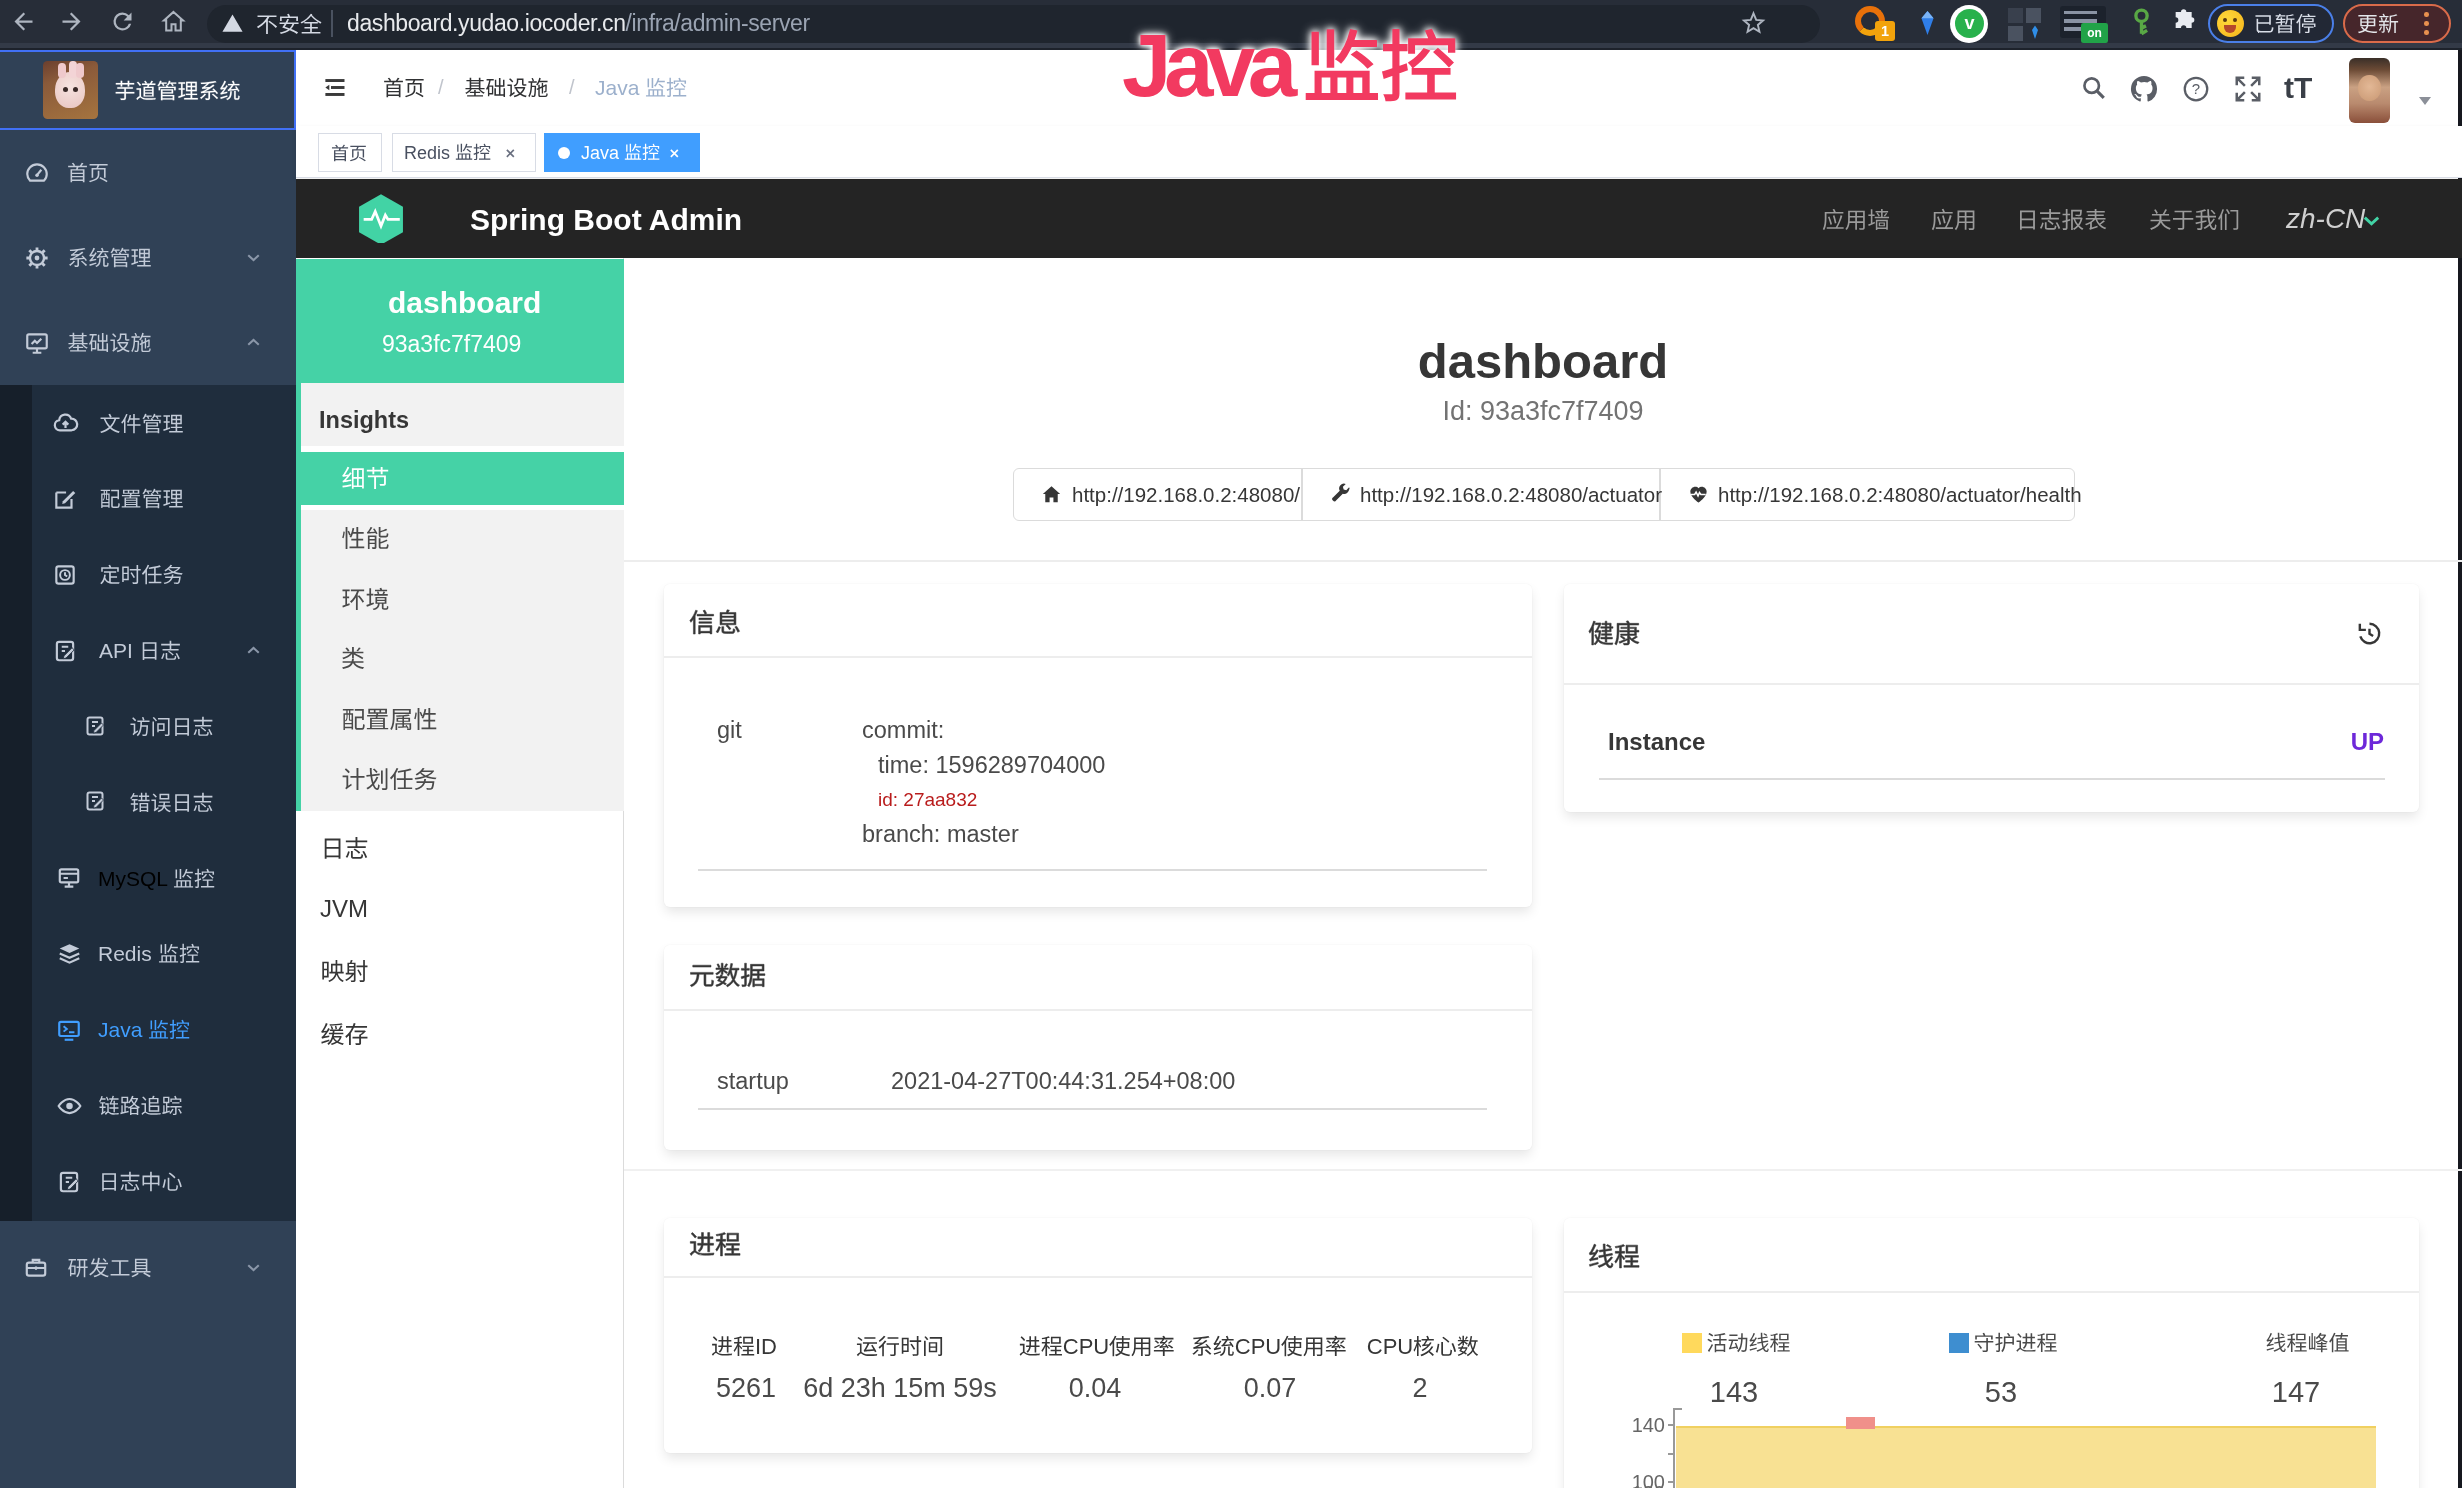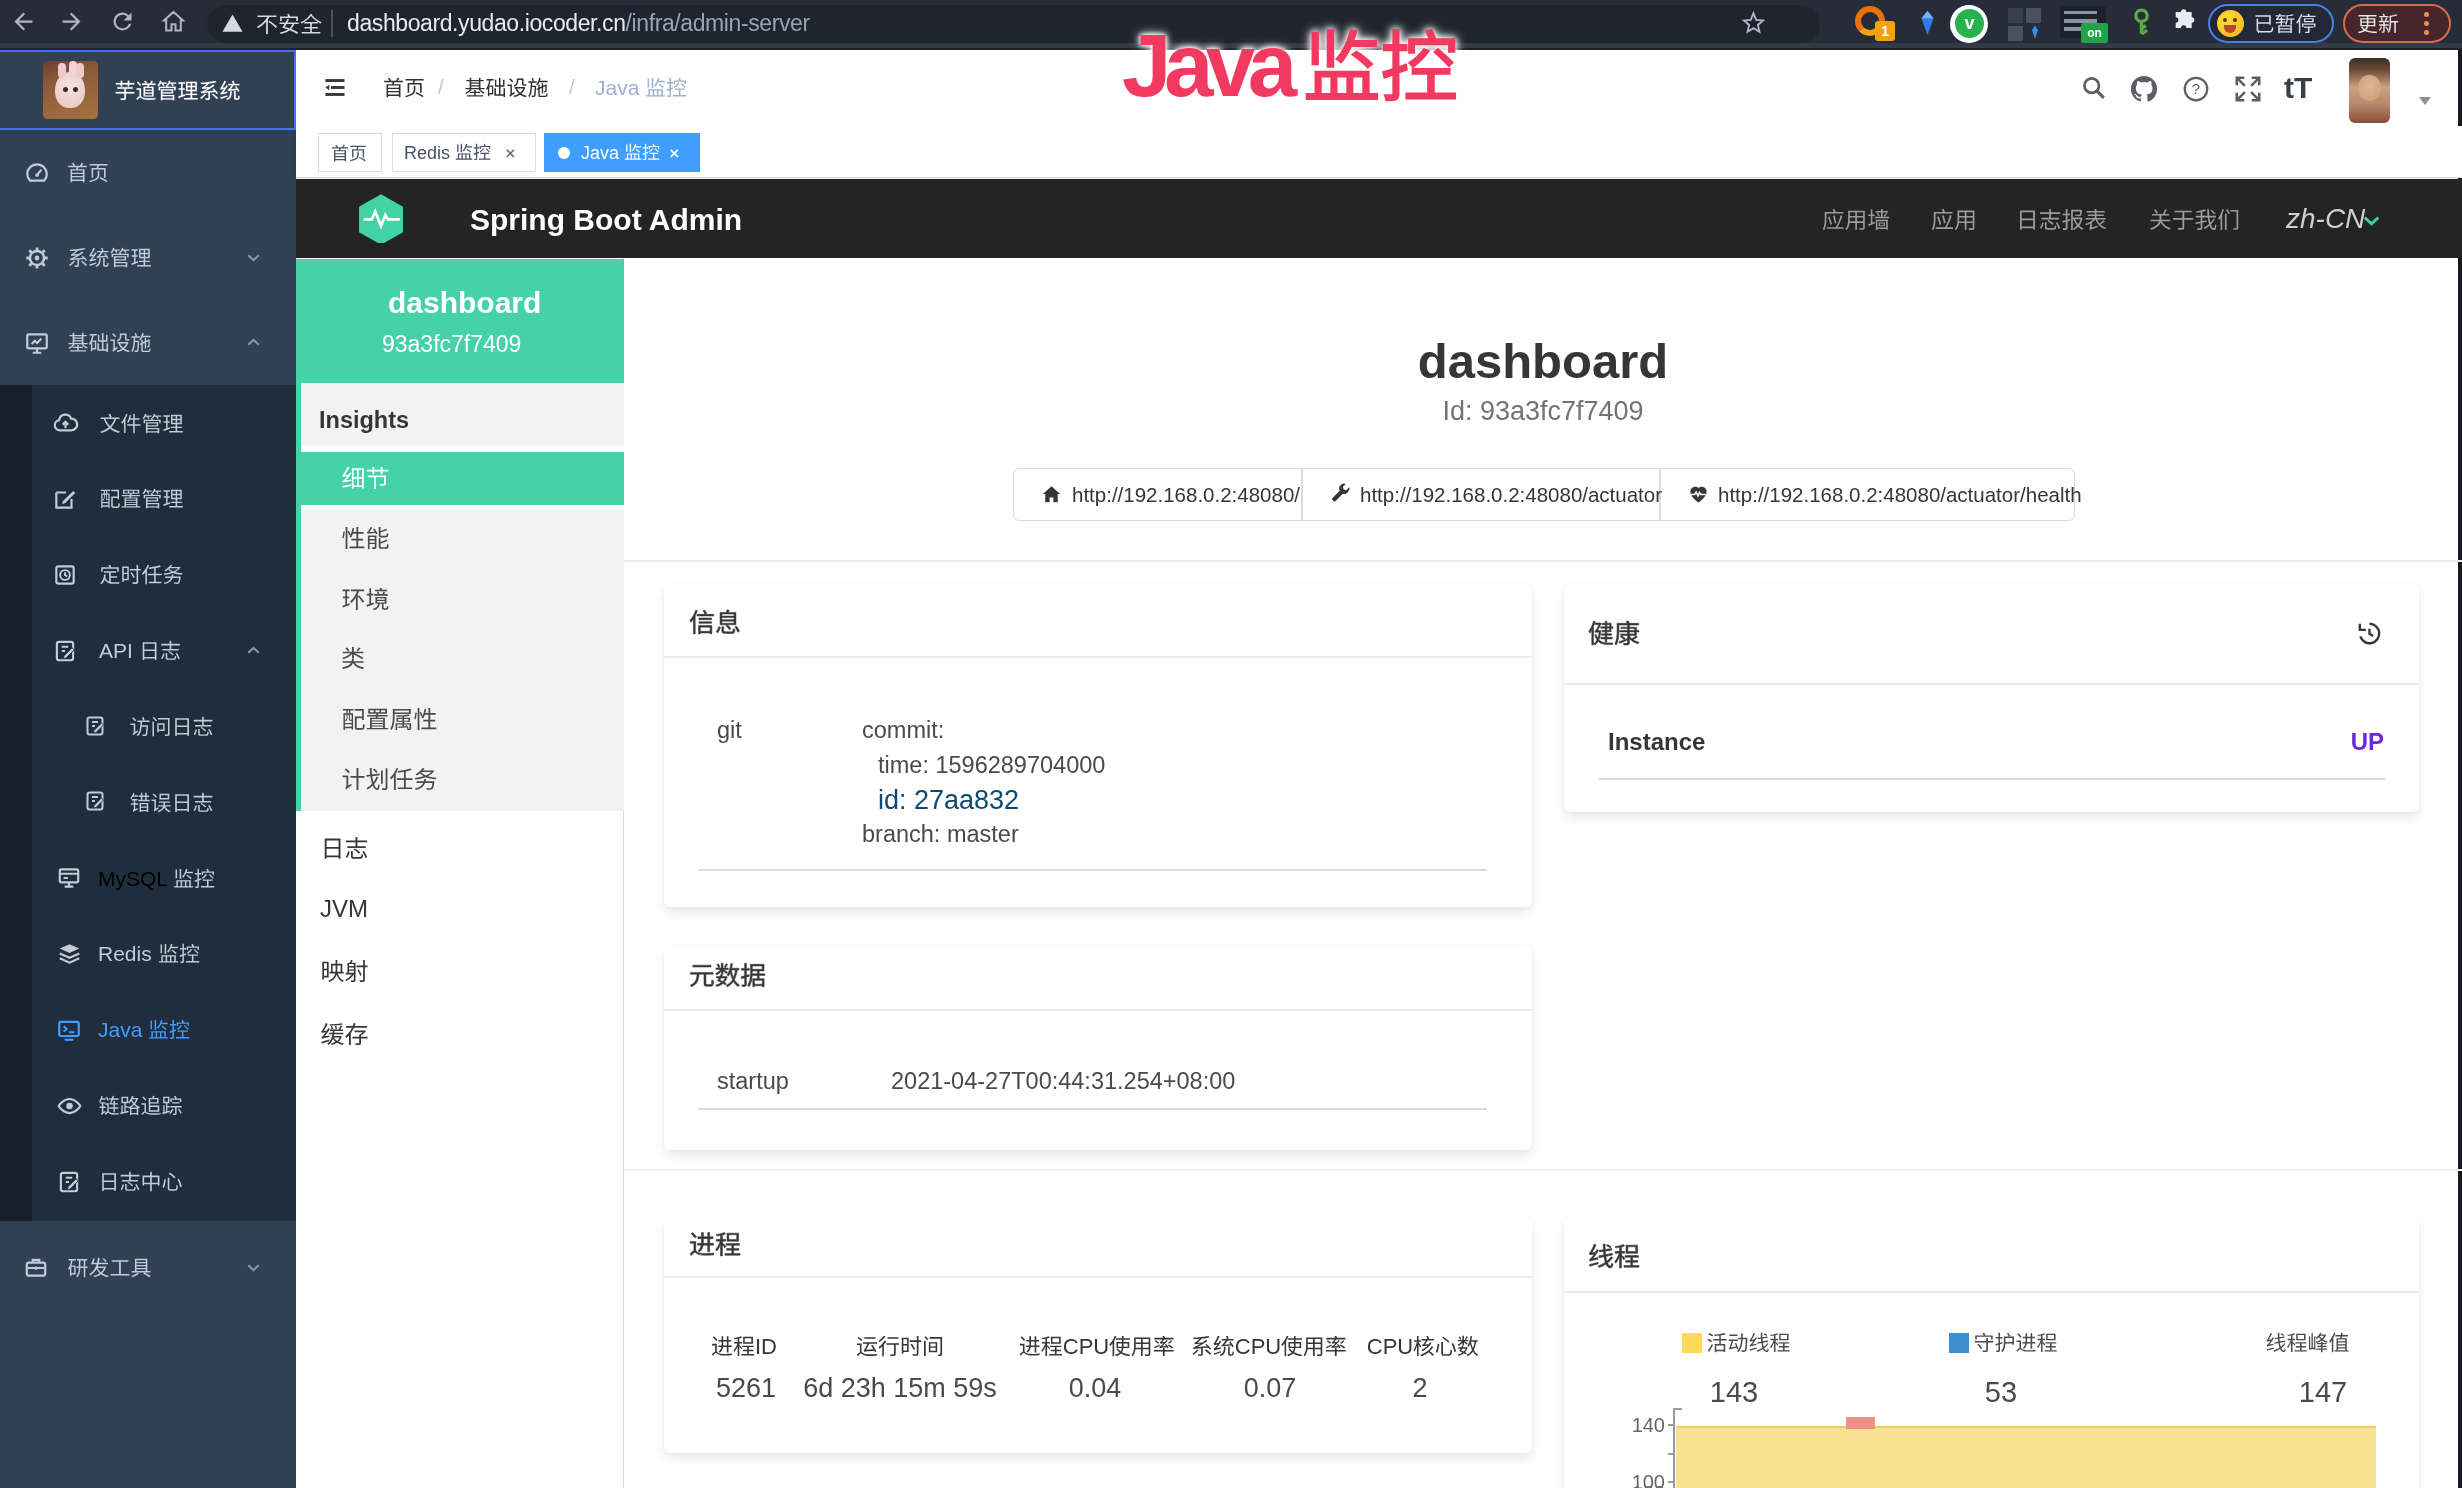--- a/index.html
+++ b/index.html
@@ -606,21 +606,21 @@
 <div class="a" style="left:689px;top:609px;"><svg class="cj" style="" width="52" height="26" viewBox="0 -880 2000 1000">
       <g fill="#363636" stroke="#363636" stroke-width="20">
         <use href="#c7" x="0"></use>
         <use href="#c36" x="1000"></use>
       </g>
     </svg></div>
 <div class="a" style="left:664px;top:656px;width:868px;height:1.5px;background:#ededed"></div>
 <div class="a" style="left:717px;top:715px;height:30px;line-height:30px;font-size:23.5px;color:#4a4a4a;font-weight:400;">git</div>
 <div class="a" style="left:862px;top:715px;height:30px;line-height:30px;font-size:23.5px;color:#4a4a4a;font-weight:400;">commit:</div>
 <div class="a" style="left:878px;top:750px;height:30px;line-height:30px;font-size:23.5px;color:#4a4a4a;font-weight:400;">time: 1596289704000</div>
-<div class="a" style="left:878px;top:785px;height:30px;line-height:30px;font-size:27px;color:#0c4a6e;font-weight:400;">id: 27aa832</div>
+<div class="a" style="left:878px;top:785px;height:30px;line-height:30px;font-size:19px;color:#b91c1c;font-weight:400;">id: 27aa832</div>
 <div class="a" style="left:862px;top:819px;height:30px;line-height:30px;font-size:23.5px;color:#4a4a4a;font-weight:400;">branch: master</div>
 <div class="a" style="left:698px;top:869px;width:789px;height:1.5px;background:#dbdbdb"></div>
 <div class="a" style="left:1564px;top:584px;width:855px;height:228px;box-shadow:0 6px 12px -1.5px rgba(10,10,10,.1),0 0 0 0.8px rgba(10,10,10,.02);border-radius:6px;background:#fff"></div>
 <div class="a" style="left:1588px;top:620px;"><svg class="cj" style="" width="52" height="26" viewBox="0 -880 2000 1000">
       <g fill="#363636" stroke="#363636" stroke-width="20">
         <use href="#c10" x="0"></use>
         <use href="#c32" x="1000"></use>
       </g>
     </svg></div>
 <svg class="a" style="left:2355px;top:619px" width="29" height="29" viewBox="0 0 24 24">
@@ -731,21 +731,21 @@
 <div class="a" style="left:2265px;top:1332px;"><svg class="cj" style="" width="85" height="21" viewBox="0 -880 4000 1000">
       <g fill="#4a4a4a">
         <use href="#c64" x="0"></use>
         <use href="#c60" x="1000"></use>
         <use href="#c28" x="2000"></use>
         <use href="#c8" x="3000"></use>
       </g>
     </svg></div>
 <div class="a" style="left:1734px;top:1374px;height:36px;line-height:36px;font-size:29px;color:#4a4a4a;font-weight:400;transform:translateX(-50%);">143</div>
 <div class="a" style="left:2001px;top:1374px;height:36px;line-height:36px;font-size:29px;color:#4a4a4a;font-weight:400;transform:translateX(-50%);">53</div>
-<div class="a" style="left:2296px;top:1374px;height:36px;line-height:36px;font-size:29px;color:#4a4a4a;font-weight:400;transform:translateX(-50%);margin-left:27px;">147</div>
+<div class="a" style="left:2296px;top:1374px;height:36px;line-height:36px;font-size:29px;color:#4a4a4a;font-weight:400;transform:translateX(-50%);">147</div>
 <div class="a" style="left:1665px;top:1413px;height:24px;line-height:24px;font-size:20px;color:#666;font-weight:400;transform:translateX(-100%);">140</div>
 <div class="a" style="left:1665px;top:1441px;height:24px;line-height:24px;font-size:20px;color:#666;font-weight:400;transform:translateX(-100%);margin-top:40px;">120</div>
 <div class="a" style="left:1665px;top:1470px;height:24px;line-height:24px;font-size:20px;color:#666;font-weight:400;transform:translateX(-100%);">100</div>
 <div class="a" style="left:1673px;top:1408px;width:1.5px;height:81px;background:#999"></div>
 <div class="a" style="left:1673px;top:1408px;width:9px;height:1.5px;background:#999"></div>
 <div class="a" style="left:1668px;top:1424px;width:6px;height:1.5px;background:#999"></div>
 <div class="a" style="left:1668px;top:1453px;width:6px;height:1.5px;background:#999"></div>
 <div class="a" style="left:1668px;top:1481px;width:6px;height:1.5px;background:#999"></div>
 <div class="a" style="left:1676px;top:1426px;width:700px;height:63px;background:#f8e193;border-top:2.3px solid #f0d060"></div>
 <div class="a" style="left:1846px;top:1417px;width:29px;height:12px;background:#f0908a"></div>

